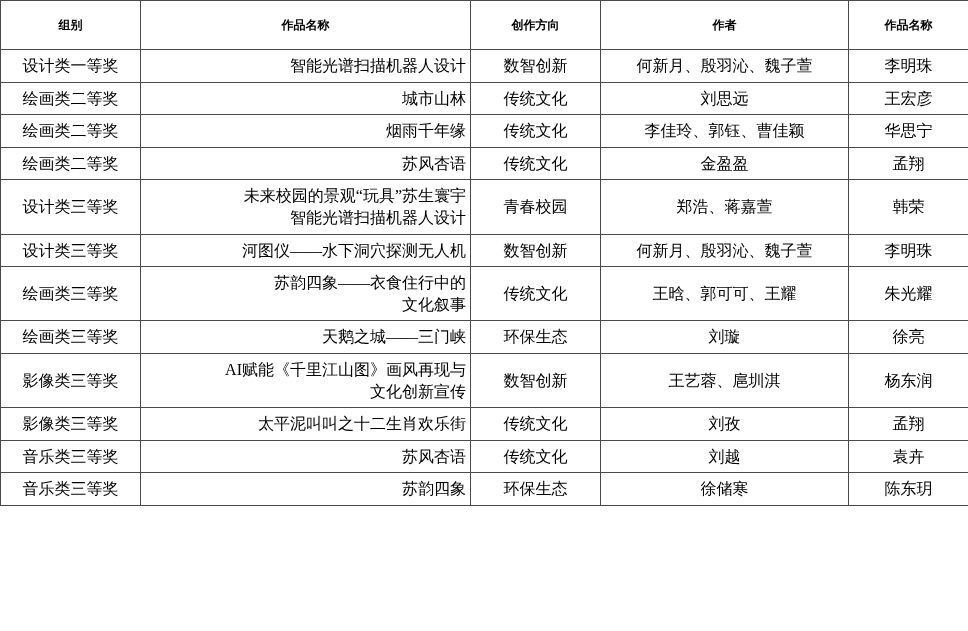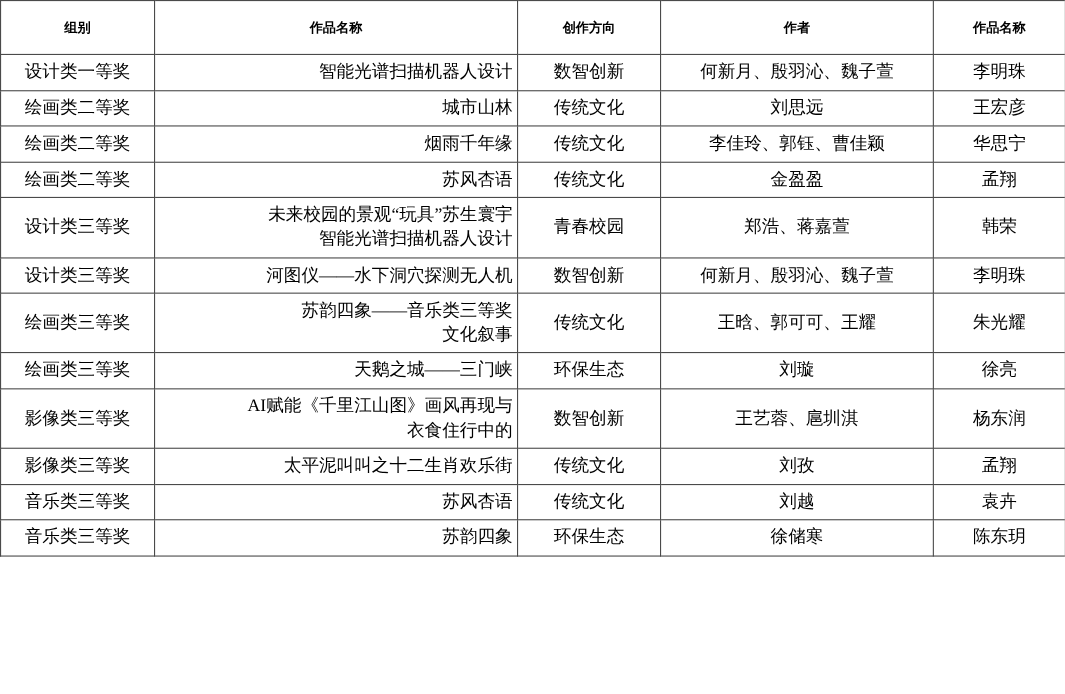--- a/index.html
+++ b/index.html
@@ -122,41 +122,41 @@
         <td class="cell-lines">
           <span>河图仪——水下洞穴探测无人机</span>
         </td>
         <td>数智创新</td>
         <td>何新月、殷羽沁、魏子萱</td>
         <td>李明珠</td>
       </tr>
       <tr>
         <td>绘画类三等奖</td>
         <td class="cell-lines">
-          <span>苏韵四象——音乐类三等奖</span>
+          <span>苏韵四象——衣食住行中的</span>
           <span>文化叙事</span>
         </td>
         <td>传统文化</td>
         <td>王晗、郭可可、王耀</td>
         <td>朱光耀</td>
       </tr>
       <tr>
         <td>绘画类三等奖</td>
         <td class="cell-lines">
           <span>天鹅之城——三门峡</span>
         </td>
         <td>环保生态</td>
         <td>刘璇</td>
         <td>徐亮</td>
       </tr>
       <tr>
         <td>影像类三等奖</td>
         <td class="cell-lines">
           <span>AI赋能《千里江山图》画风再现与</span>
-          <span>衣食住行中的</span>
+          <span>文化创新宣传</span>
         </td>
         <td>数智创新</td>
         <td>王艺蓉、扈圳淇</td>
         <td>杨东润</td>
       </tr>
       <tr>
         <td>影像类三等奖</td>
         <td class="cell-lines">
           <span>太平泥叫叫之十二生肖欢乐街</span>
         </td>

